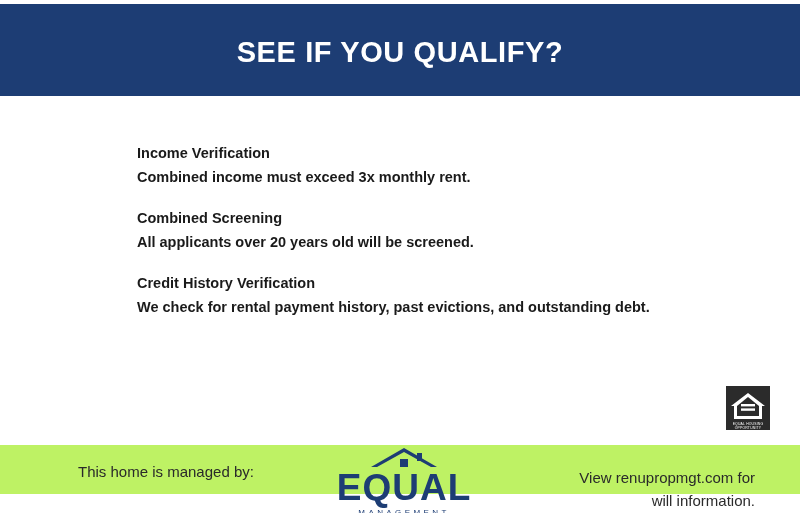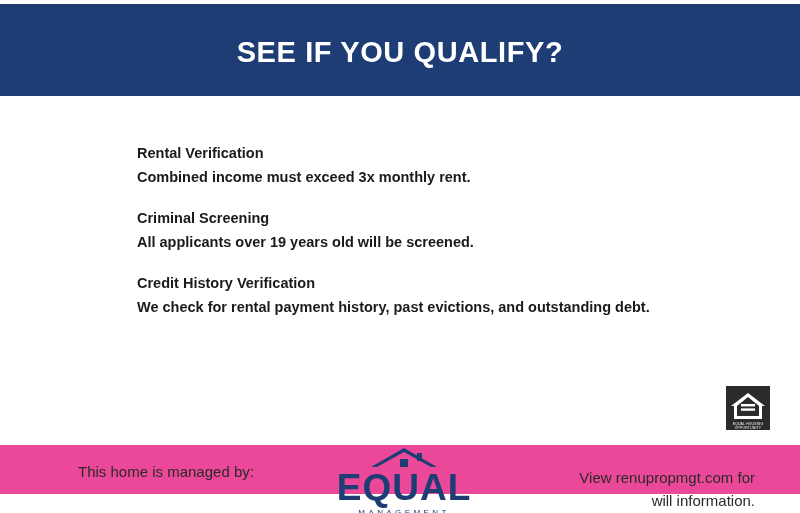--- a/index.html
+++ b/index.html
@@ -109,21 +109,21 @@
     letter-spacing: 0.2px;
     font-family: "Liberation Sans", sans-serif;
   }
   
   .footer {
     position: absolute;
     left: 0;
     top: 445px;
     width: 800px;
     height: 49px;
-    background: #ec4899;
+    background: #bef264;
   }
   .footer-left {
     position: absolute;
     left: 78px;
     top: 18px;
     font-size: 15px;
     color: #2a2a2a;
     font-family: "Liberation Sans", sans-serif;
   }
   .renu-logo {
@@ -176,28 +176,28 @@
 
   <div class="header">
     <div class="header-title">SEE IF YOU QUALIFY?</div>
   </div>
   <div class="header-underline"></div>
 
   <div class="content">
     <div class="criteria">
 
       <div class="criterion">
-        <div class="criterion-title">Rental Verification</div>
+        <div class="criterion-title">Income Verification</div>
         <div class="criterion-desc">Combined income must exceed 3x monthly rent.</div>
       </div>
 
 
       <div class="criterion">
-        <div class="criterion-title">Criminal Screening</div>
-        <div class="criterion-desc">All applicants over 19 years old will be screened.</div>
+        <div class="criterion-title">Combined Screening</div>
+        <div class="criterion-desc">All applicants over 20 years old will be screened.</div>
       </div>
 
       <div class="criterion">
         <div class="criterion-title">Credit History Verification</div>
         <div class="criterion-desc">We check for rental payment history, past evictions, and outstanding debt.</div>
       </div>
 
     </div>
 
     <div class="eho">

